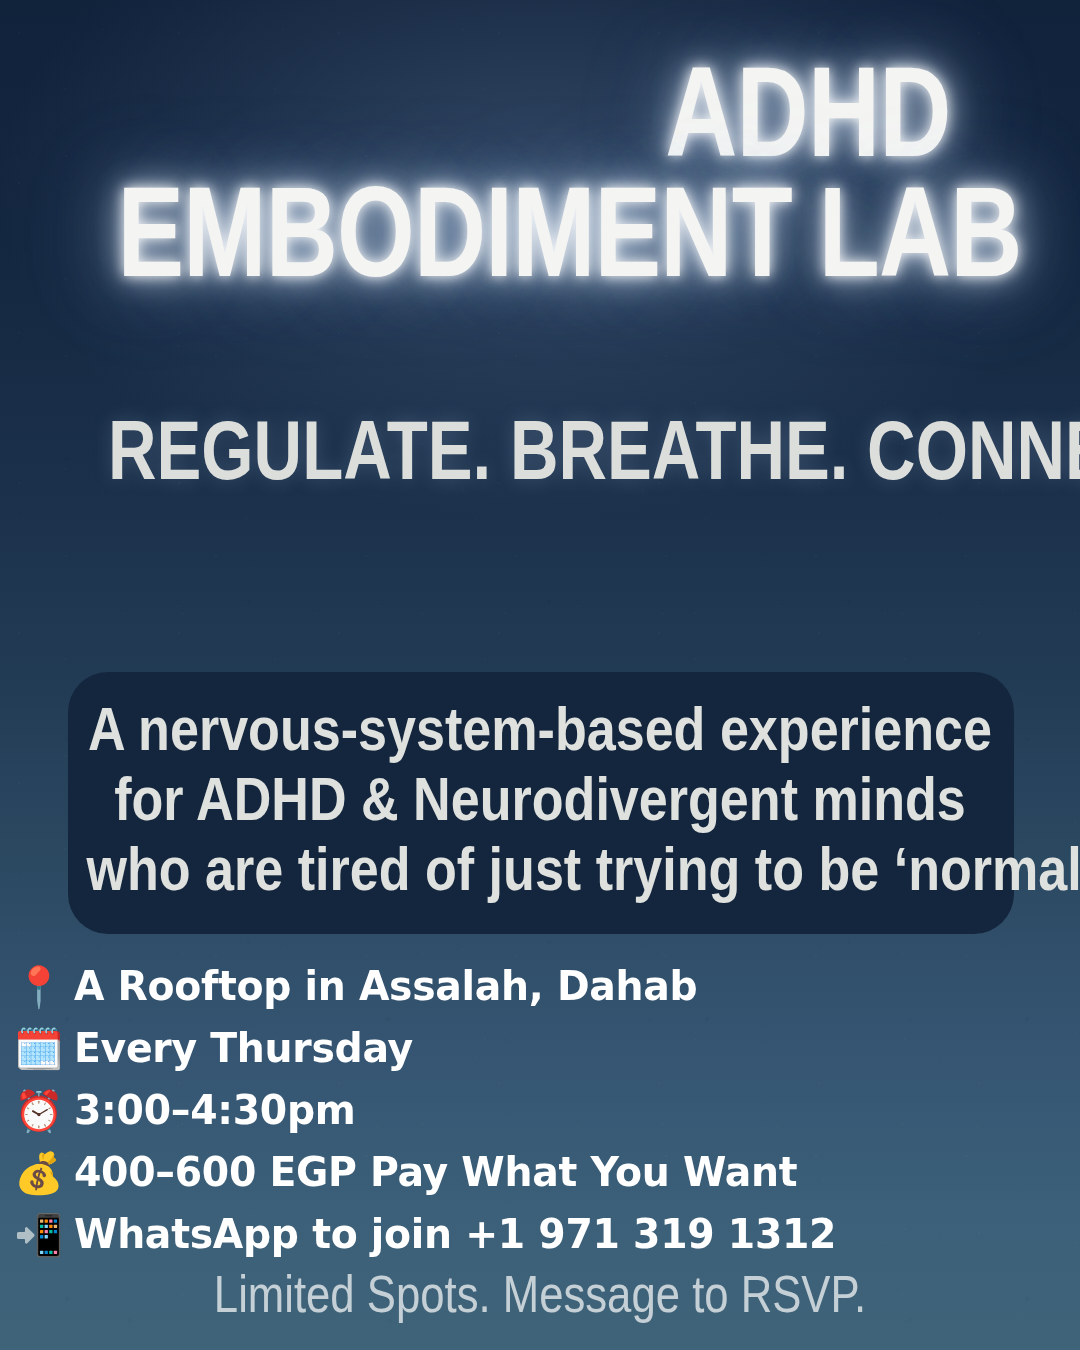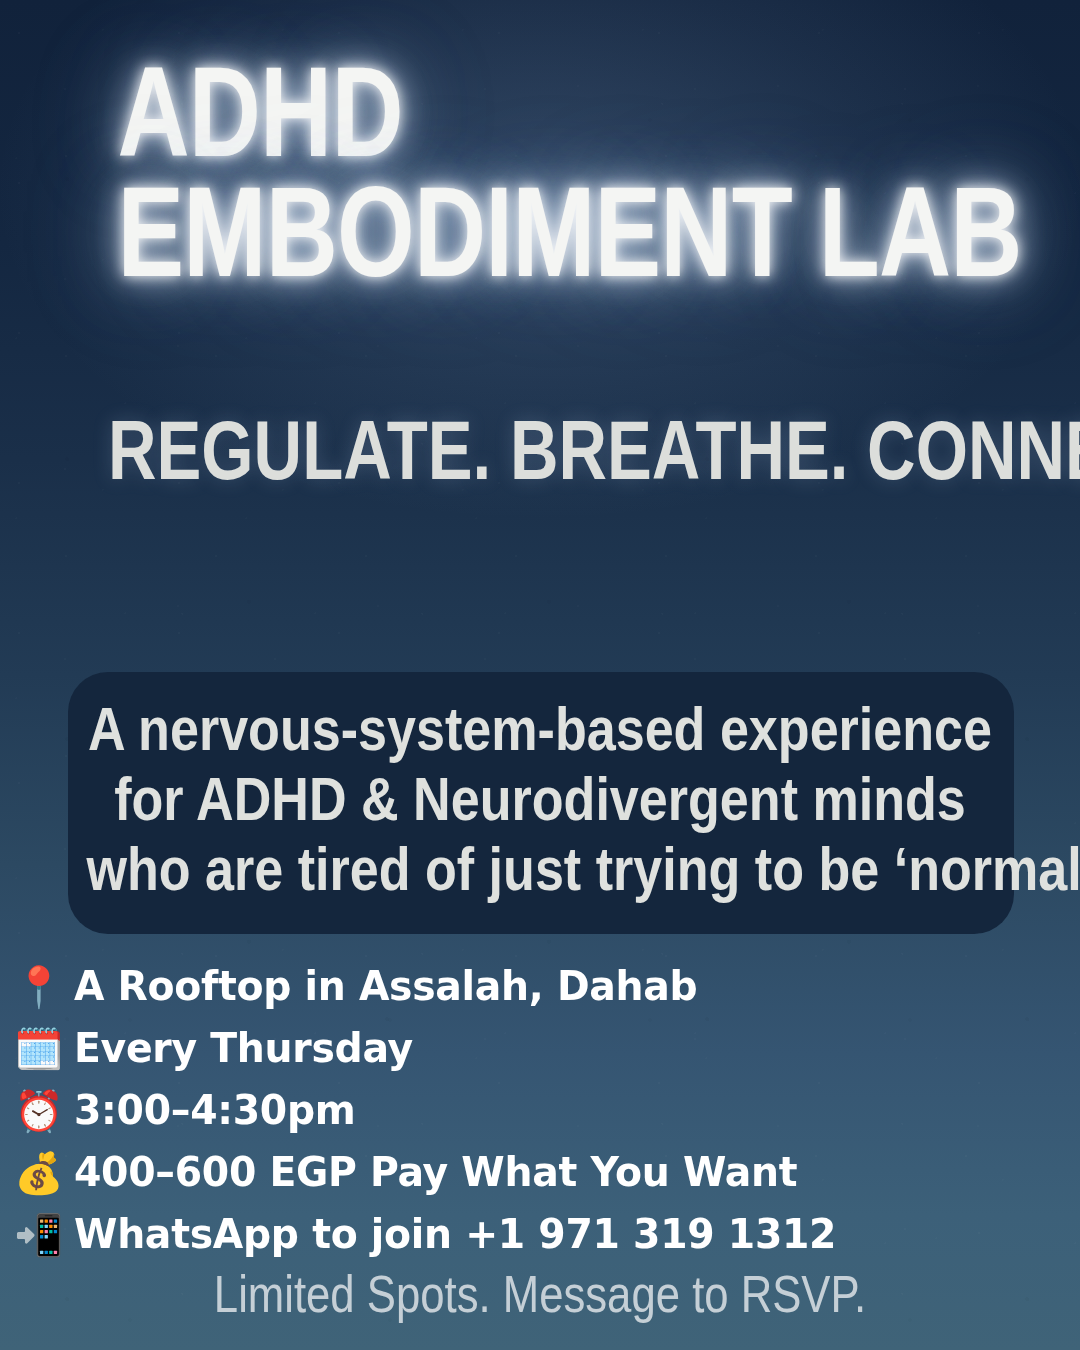--- a/index.html
+++ b/index.html
@@ -49,21 +49,21 @@
     background-size:
       160px 150px, 210px 190px, 180px 230px, 240px 170px,
       200px 260px, 150px 200px, 230px 180px, 190px 210px,
       320px 280px, 300px 340px, 260px 300px;
   }
 
   
   #title-block {
     position:absolute;
     top:52px; left:0; right:12px;
-    text-align:left;
+    text-align:right;
   }
   .title-line {
     font-family:"Liberation Sans Narrow", "Liberation Sans", sans-serif;
     font-weight:700;
     font-size:128px;
     line-height:0.94;
     letter-spacing:-1px;
     color:#f4f5f3;
     transform:scaleX(0.78);
     transform-origin:center center;

